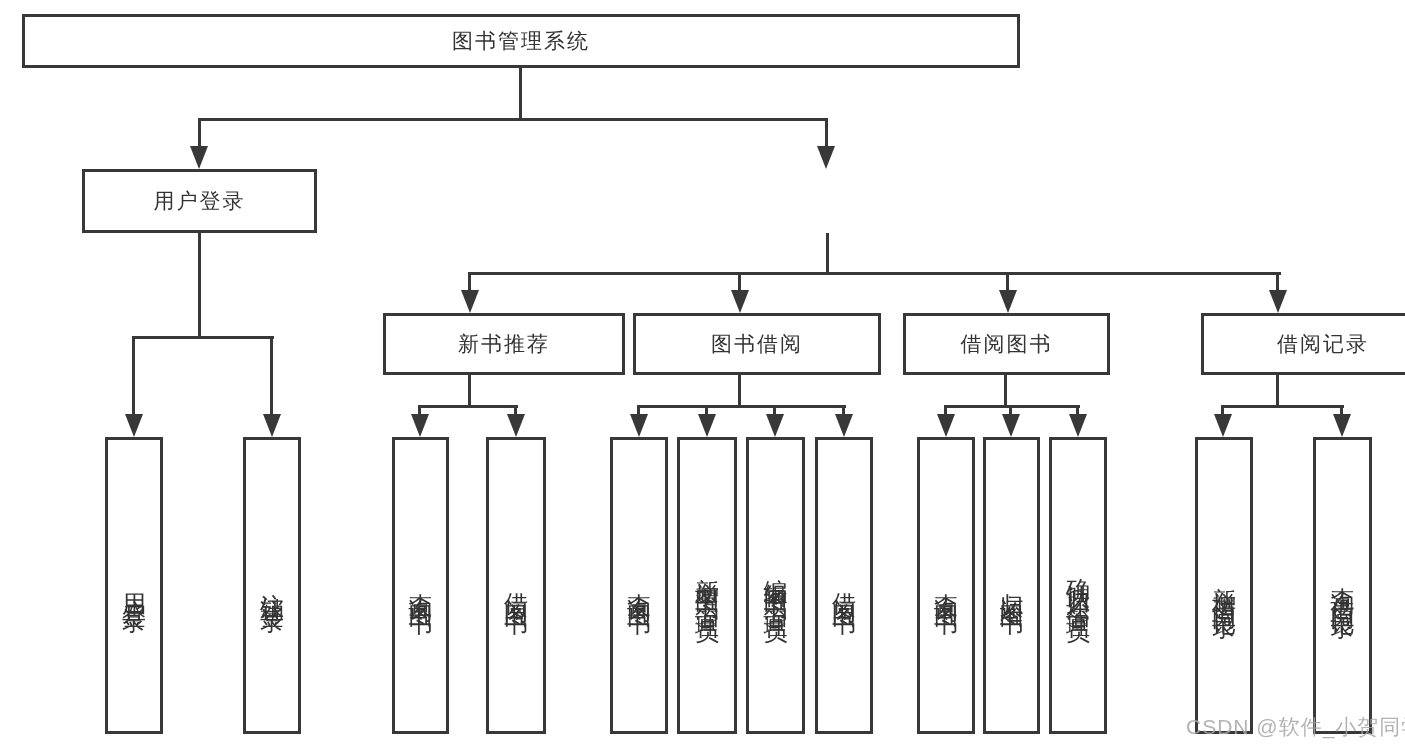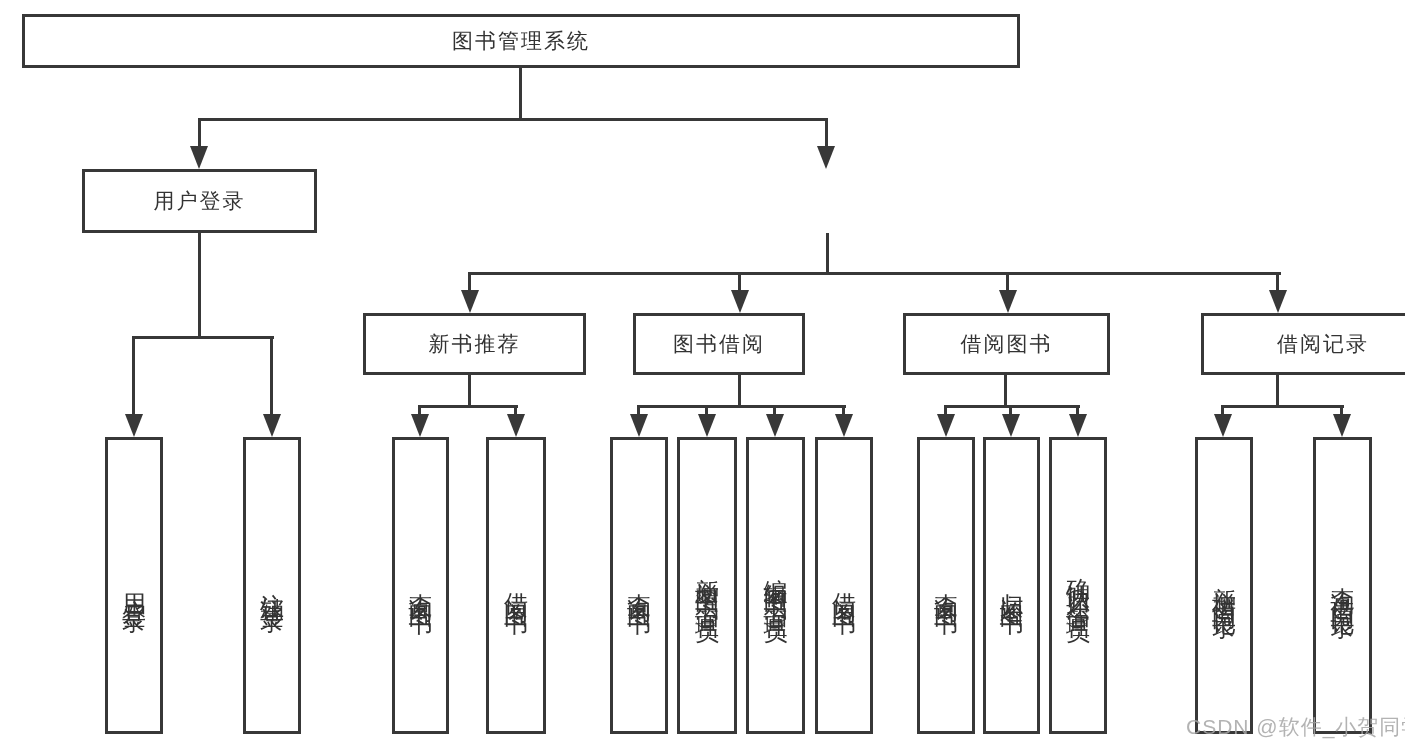--- a/index.html
+++ b/index.html
@@ -68,22 +68,22 @@
 </style>
 </head>
 <body>
 
 <div class="canvas">
 
   <div class="node root hlabel">图书管理系统</div>
 
   <div class="node lvl2 hlabel" style="left:82px;width:235px;">用户登录</div>
 
-  <div class="node lvl3 hlabel" style="left:363px;width:223px;">新书推荐</div>
-  <div class="node lvl3 hlabel" style="left:633px;width:172px;">图书借阅</div>
+  <div class="node lvl3 hlabel" style="left:383px;width:242px;">新书推荐</div>
+  <div class="node lvl3 hlabel" style="left:633px;width:248px;">图书借阅</div>
   <div class="node lvl3 hlabel" style="left:903px;width:207px;">借阅图书</div>
   <div class="node lvl3 hlabel" style="left:1201px;width:244px;">借阅记录</div>
 
   <div class="node leaf" style="left:105px;width:58px;">
       <span class="vtext">用户登录</span>
     </div>
   <div class="node leaf" style="left:243px;width:58px;">
       <span class="vtext">注销登录</span>
     </div>
 

